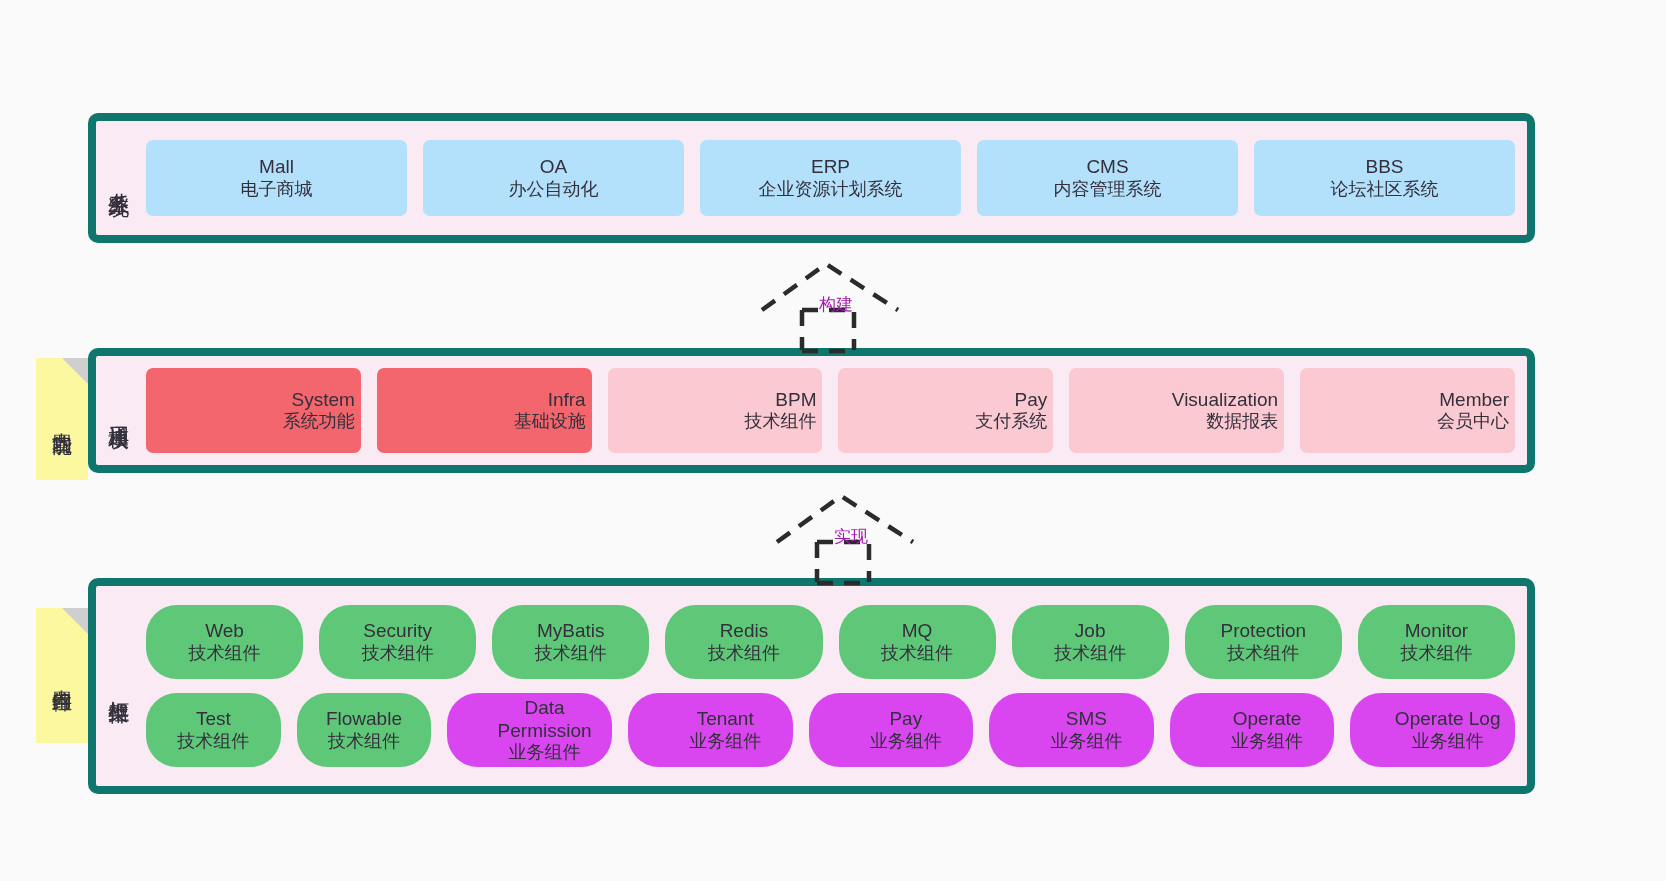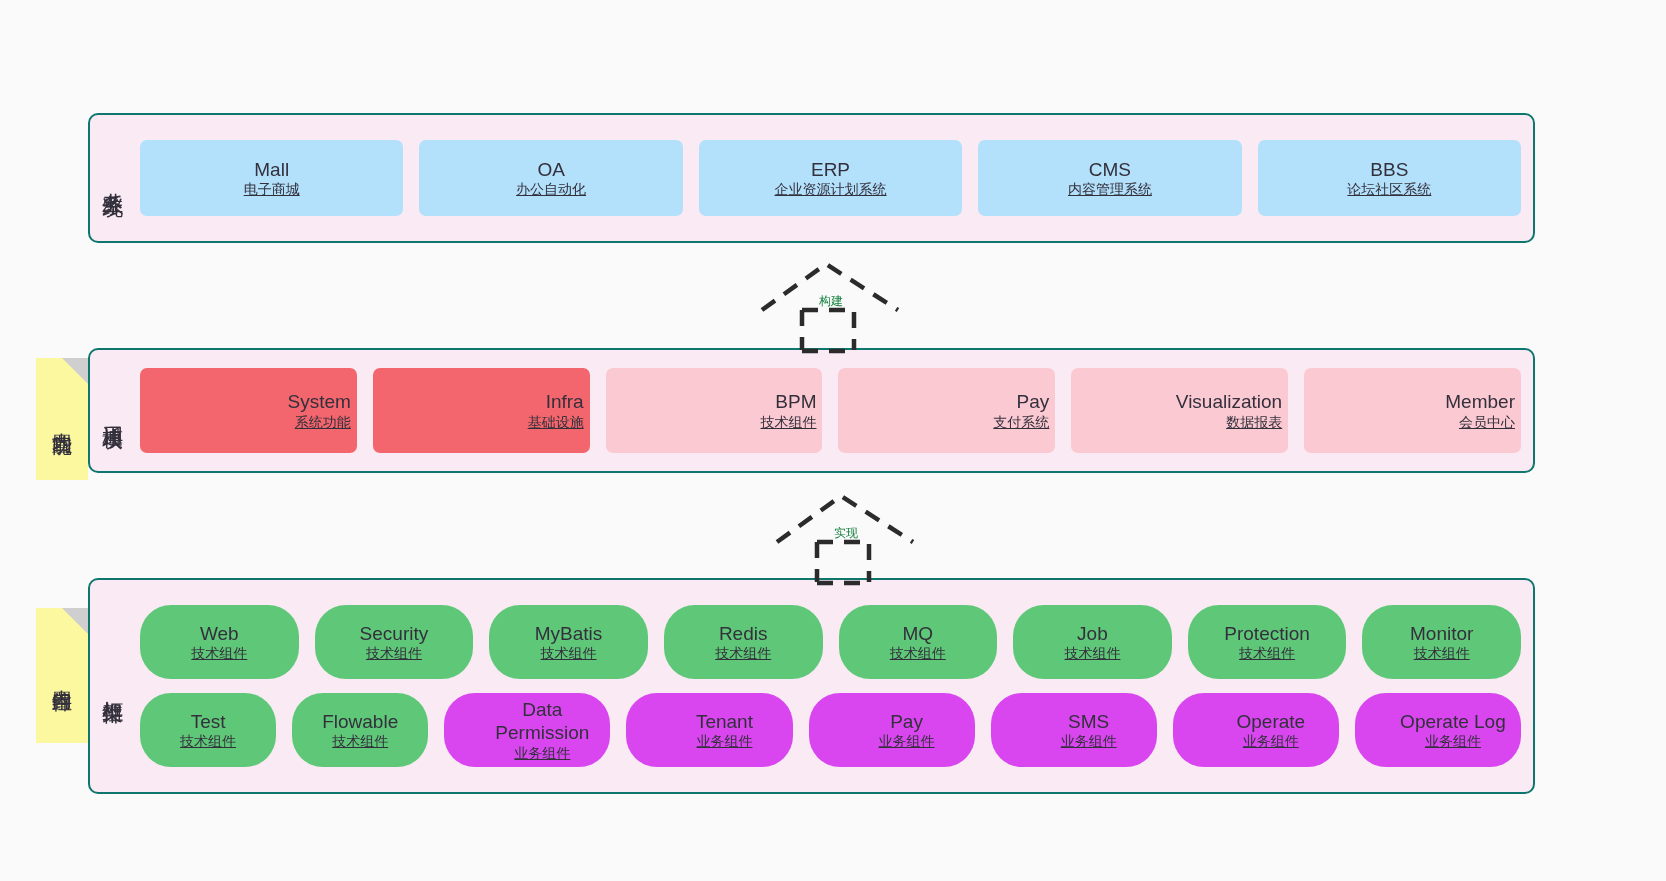--- a/index.html
+++ b/index.html
@@ -18,21 +18,21 @@
 
   .canvas {
     position: absolute;
     inset: 0;
   }
 
   
   .layer {
     position: absolute;
     background: #f9eaf4;
-    border: 2px solid #0f766e;
+    border: 8px solid #0f766e;
     border-radius: 10px;
     box-sizing: border-box;
     display: flex;
     align-items: stretch;
   }
 
   .layer-title {
     width: 46px;
     flex: 0 0 46px;
     display: flex;
@@ -69,21 +69,21 @@
     display: flex;
     flex-direction: column;
     align-items: center;
     justify-content: center;
     text-align: center;
     line-height: 1.22;
     box-sizing: border-box;
     padding: 4px 6px;
   }
   .node .n-en { font-size: 19px; }
-  .node .n-cn { font-size: 14px; text-decoration: underline; }
+  .node .n-cn { font-size: 18px; }
 
   .node.blue       { background: #b3e0fb; }
   .node.red        { background: #f3666d; }
   .node.pink       { background: #fbc9d2; }
   .node.green      { background: #5fc878; }
   .node.lightgreen { background: #d946ef; padding-left: 36px; }
 
   .h-sys  { height: 76px; }
   .h-mod  { height: 85px; align-items: flex-end; }
   .h-comp { height: 74px; border-radius: 31px; }
@@ -115,22 +115,22 @@
     border-left: 26px solid transparent;
   }
 
   
   .arrow {
     position: absolute;
     z-index: 4;
   }
   .arrow-label {
     position: absolute;
-    font-size: 12px;
-    color: #15803d;
+    font-size: 17px;
+    color: #a21caf;
     background: transparent;
     white-space: nowrap;
     z-index: 6;
   }
 </style>
 </head>
 <body>
 
 <div class="canvas">
 

